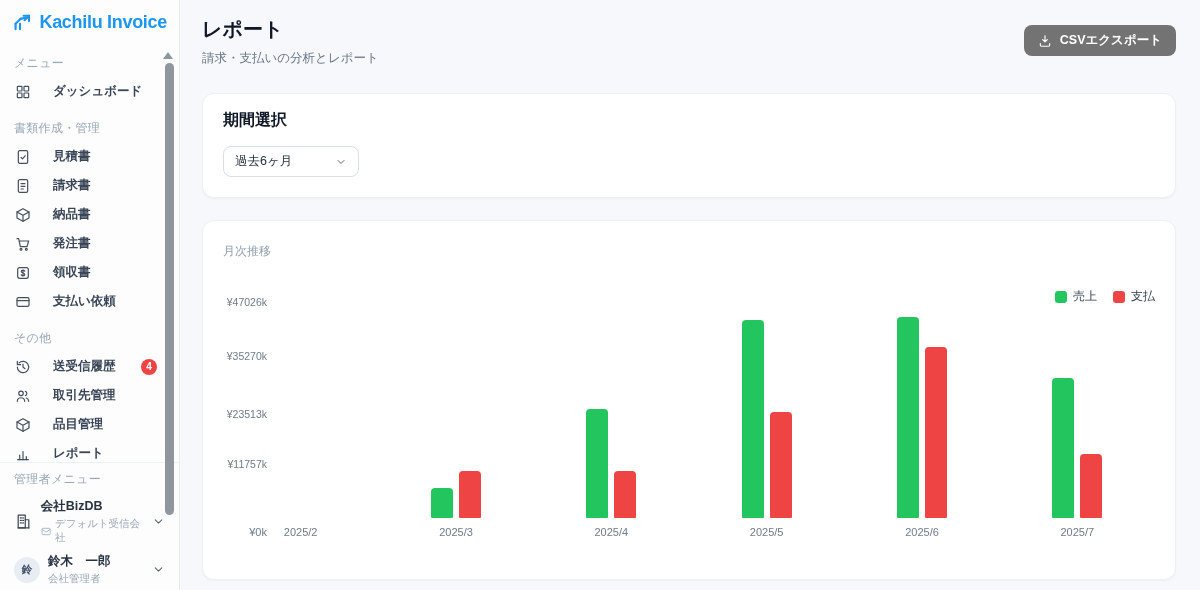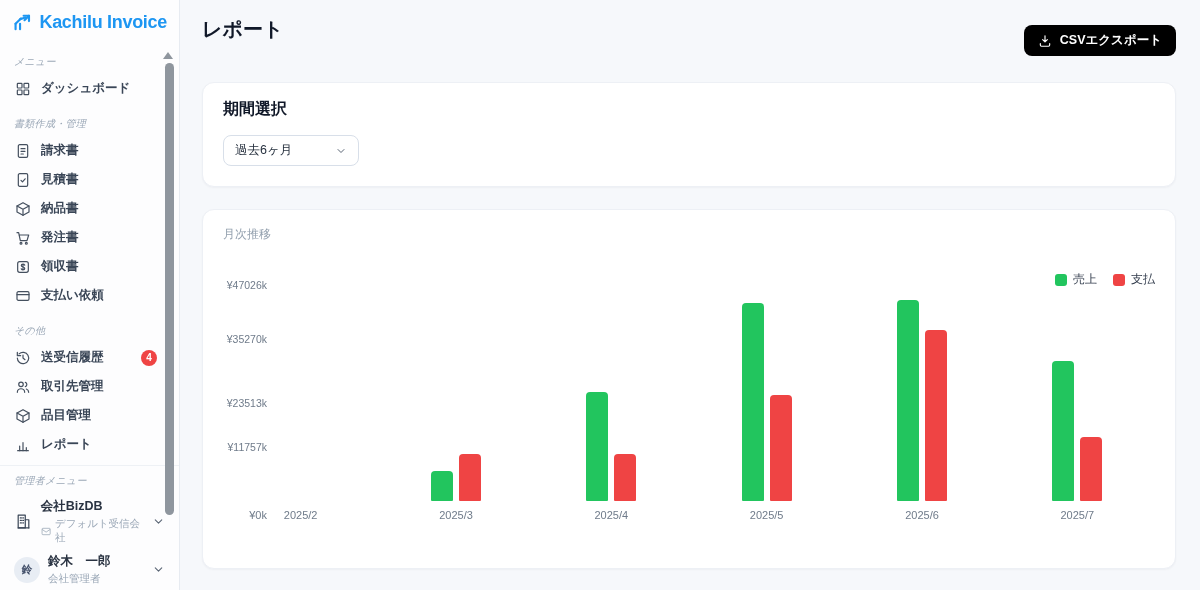--- a/index.html
+++ b/index.html
@@ -5,22 +5,22 @@
   * { margin:0; padding:0; box-sizing:border-box; }
   html,body { width:1200px; height:590px; overflow:hidden; }
   body { font-family:"Liberation Sans","DejaVu Sans",sans-serif; background:#f6f8fb; color:#1e293b; display:flex; }
 
   
   .sidebar { position:relative; width:180px; height:590px; background:#fdfdfe; border-right:1px solid #e7ebf1; flex:0 0 180px; display:flex; flex-direction:column; }
   .logo-row { display:flex; align-items:flex-end; gap:6px; padding:11px 12px 8px 12px; }
   .logo-row svg { width:22px; height:22px; }
   .logo-text { font-size:18px; font-weight:800; color:#1d96f2; letter-spacing:-0.3px; white-space:nowrap; }
   .nav { flex:1 1 auto; overflow:hidden; }
-  .sec-label { font-size:10px; color:#9aa7b6; margin:14px 14px 5px 14px; letter-spacing:.3px;font-style:italic; }
-  .nav-item { display:flex; align-items:center; gap:10px; height:29px; padding:0 14px; cursor:pointer; color:#3a4657; position:relative; }
+  .sec-label { font-size:12px; color:#9aa7b6; margin:14px 14px 5px 14px; letter-spacing:.3px; }
+  .nav-item { display:flex; align-items:center; gap:22px; height:29px; padding:0 14px; cursor:pointer; color:#3a4657; position:relative; }
   .nicon { width:17px; height:17px; display:flex; align-items:center; justify-content:center; color:#45505f; }
   .nicon svg { width:16px; height:16px; stroke:currentColor; fill:none; stroke-width:1.8; stroke-linecap:round; stroke-linejoin:round; }
   .nlabel { font-size:12.5px; font-weight:600; }
   .badge { position:absolute; right:22px; top:50%; transform:translateY(-50%); min-width:16px; height:16px; border-radius:8px; background:#ef4444; color:#fff; font-size:10px; font-weight:700; display:flex; align-items:center; justify-content:center; padding:0 4px; }
   .admin { border-top:1px solid #eef1f5; padding:6px 10px 0 10px; }
   .admin .sec-label { margin:2px 4px 6px 4px; }
   .admin-row { display:flex; align-items:center; gap:8px; padding:4px 4px; cursor:pointer; }
   .admin-ic { width:20px; height:20px; color:#3a4657; display:flex; align-items:center; justify-content:center; }
   .admin-ic svg { width:17px; height:17px; stroke:currentColor; fill:none; stroke-width:1.7; stroke-linecap:round; stroke-linejoin:round; }
   .admin-col { flex:1 1 auto; min-width:0; }
@@ -32,31 +32,31 @@
   .chev svg { width:13px; height:13px; stroke:currentColor; fill:none; stroke-width:2; stroke-linecap:round; stroke-linejoin:round; }
   
   .sb-scroll-up { position:absolute; top:52px; right:6px; width:0; height:0; border-left:5px solid transparent; border-right:5px solid transparent; border-bottom:7px solid #8f969e; cursor:pointer; }
   .sb-scroll-thumb { position:absolute; top:63px; right:5px; width:9px; height:452px; background:#8f969e; border-radius:5px; cursor:pointer; }
 
   
   .main { flex:1 1 auto; height:590px; padding:16px 24px 0 22px; overflow:hidden; }
   .page-header { display:flex; align-items:flex-start; justify-content:space-between; }
   .page-title { font-size:20px; font-weight:800; color:#101828; }
   .page-sub { font-size:12.5px; color:#6b7686; margin-top:7px; }
-  .btn-primary { display:flex; align-items:center; gap:8px; background:#000000; color:#fff; border:none; border-radius:8px; height:31px; padding:0 14px; font-size:12.5px; font-weight:700; cursor:pointer; margin-top:9px; font-family:inherit; }
+  .btn-primary { display:flex; align-items:center; gap:8px; background:#737373; color:#fff; border:none; border-radius:8px; height:31px; padding:0 14px; font-size:12.5px; font-weight:700; cursor:pointer; margin-top:9px; font-family:inherit; }
   .btn-primary svg { width:14px; height:14px; stroke:#fff; fill:none; stroke-width:2; stroke-linecap:round; stroke-linejoin:round; }
 
   .card { background:#fff; border:1px solid #edf0f5; border-radius:12px; box-shadow:0 1px 2px rgba(16,24,40,.04); }
   .card-period { margin-top:26px; padding:16px 20px 20px 20px; }
   .card-title { font-size:16px; font-weight:800; color:#101828; }
   .dropdown { margin-top:15px; width:136px; height:31px; border:1px solid #d8dfe9; border-radius:8px; display:flex; align-items:center; justify-content:space-between; padding:0 11px; font-size:12.5px; color:#26303e; cursor:pointer; background:#fff; }
   .dropdown .chev svg { width:12px; height:12px; }
 
   .card-chart { margin-top:22px; padding:16px 20px 18px 20px; height:360px; }
-  .chart-sub { font-size:12px; color:#93a0ae; margin-top:0; }
+  .chart-sub { font-size:12px; color:#93a0ae; margin-top:6px; }
 
   .chart-wrap { position:relative; margin-top:30px; height:252px; }
   .plot { position:absolute; left:0; right:0; top:12px; height:216px; }
   .legend { position:absolute; top:-2px; right:0; display:flex; gap:16px; align-items:center; }
   .lg-item { display:flex; align-items:center; gap:6px; font-size:12px; color:#333d4d; }
   .lg-swatch { width:12px; height:12px; border-radius:3px; display:inline-block; }
   .ytick { position:absolute; left:0; width:44px; text-align:right; font-size:10.5px; color:#6f7b8a; transform:translateY(-50%); }
   .bar-group { position:absolute; bottom:0; display:flex; align-items:flex-end; gap:6px; transform:translateX(-50%); height:100%; }
   .bar { width:22px; border-radius:4px 4px 1px 1px; }
   .xlabels { position:absolute; left:0; right:0; top:236px; height:16px; }
@@ -93,33 +93,33 @@
         </span>
       <span class="nlabel">ダッシュボード</span>
     </div>
 
     <div class="sec-label">書類作成・管理</div>
 
     <div class="nav-item">
       <span class="nicon">
           <svg viewBox="0 0 24 24">
             <rect x="5" y="2.5" width="14" height="19" rx="2"></rect>
+            <path d="M9 12.5l2.2 2.2 4-4.5"></path>
+          </svg>
+        </span>
+      <span class="nlabel">見積書</span>
+    </div>
+    <div class="nav-item">
+      <span class="nicon">
+          <svg viewBox="0 0 24 24">
+            <rect x="5" y="2.5" width="14" height="19" rx="2"></rect>
             <path d="M9 8.5h6M9 12.5h6M9 16.5h3.5"></path>
           </svg>
         </span>
       <span class="nlabel">請求書</span>
-    </div>
-    <div class="nav-item">
-      <span class="nicon">
-          <svg viewBox="0 0 24 24">
-            <rect x="5" y="2.5" width="14" height="19" rx="2"></rect>
-            <path d="M9 12.5l2.2 2.2 4-4.5"></path>
-          </svg>
-        </span>
-      <span class="nlabel">見積書</span>
     </div>
     <div class="nav-item">
       <span class="nicon">
           <svg viewBox="0 0 24 24">
             <path d="M21 7.5l-9-5-9 5v9l9 5 9-5z"></path>
             <path d="M3 7.5l9 5 9-5M12 12.5v9"></path>
           </svg>
         </span>
       <span class="nlabel">納品書</span>
     </div>
@@ -245,20 +245,21 @@
   </div>
 
   <div class="sb-scroll-up"></div>
   <div class="sb-scroll-thumb"></div>
 </aside>
 
 <main class="main">
   <div class="page-header">
     <div>
       <div class="page-title">レポート</div>
+      <div class="page-sub">請求・支払いの分析とレポート</div>
     </div>
     <button class="btn-primary">
       <svg viewBox="0 0 24 24">
           <path d="M12 3v10M8 9.5l4 4 4-4"></path>
           <path d="M4 16.5V19a2 2 0 0 0 2 2h12a2 2 0 0 0 2-2v-2.5"></path>
         </svg>
       <span>CSVエクスポート</span>
     </button>
   </div>
 
@@ -283,21 +284,21 @@
             <span class="lg-swatch" style="background: rgb(34, 197, 94);"></span>
             <span>売上</span>
           </span>
           <span class="lg-item">
             <span class="lg-swatch" style="background: rgb(239, 68, 68);"></span>
             <span>支払</span>
           </span>
         </div>
       <div class="plot">
           <div class="ytick" style="top: 161.998px;">¥11757k</div>
-          <div class="ytick" style="top: 118px;">¥23513k</div>
+          <div class="ytick" style="top: 112px;">¥23513k</div>
           <div class="ytick" style="top: 53.9977px;">¥35270k</div>
           <div class="ytick" style="top: 0px;">¥47026k</div>
           <div class="bar-group" style="left: 8.33333%;"></div>
           <div class="bar-group" style="left: 25%;">
             <div class="bar" style="height: 29.8558px; background: rgb(34, 197, 94);"></div>
             <div class="bar" style="height: 46.8507px; background: rgb(239, 68, 68);"></div>
           </div>
           <div class="bar-group" style="left: 41.6667%;">
             <div class="bar" style="height: 108.859px; background: rgb(34, 197, 94);"></div>
             <div class="bar" style="height: 46.8507px; background: rgb(239, 68, 68);"></div>

